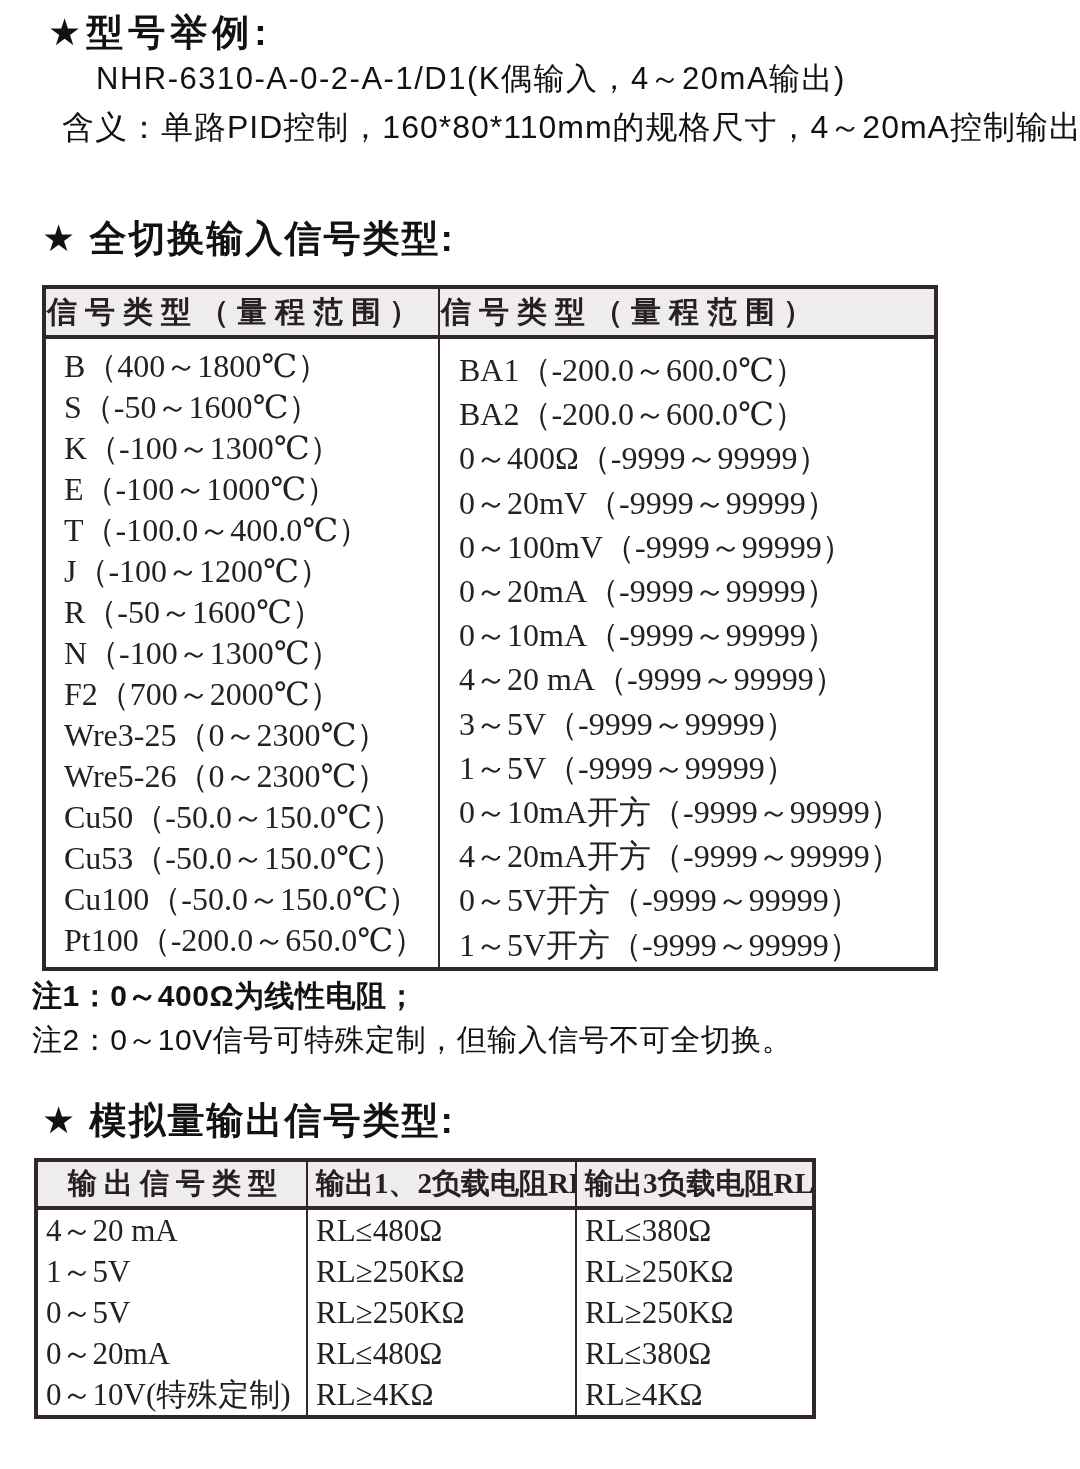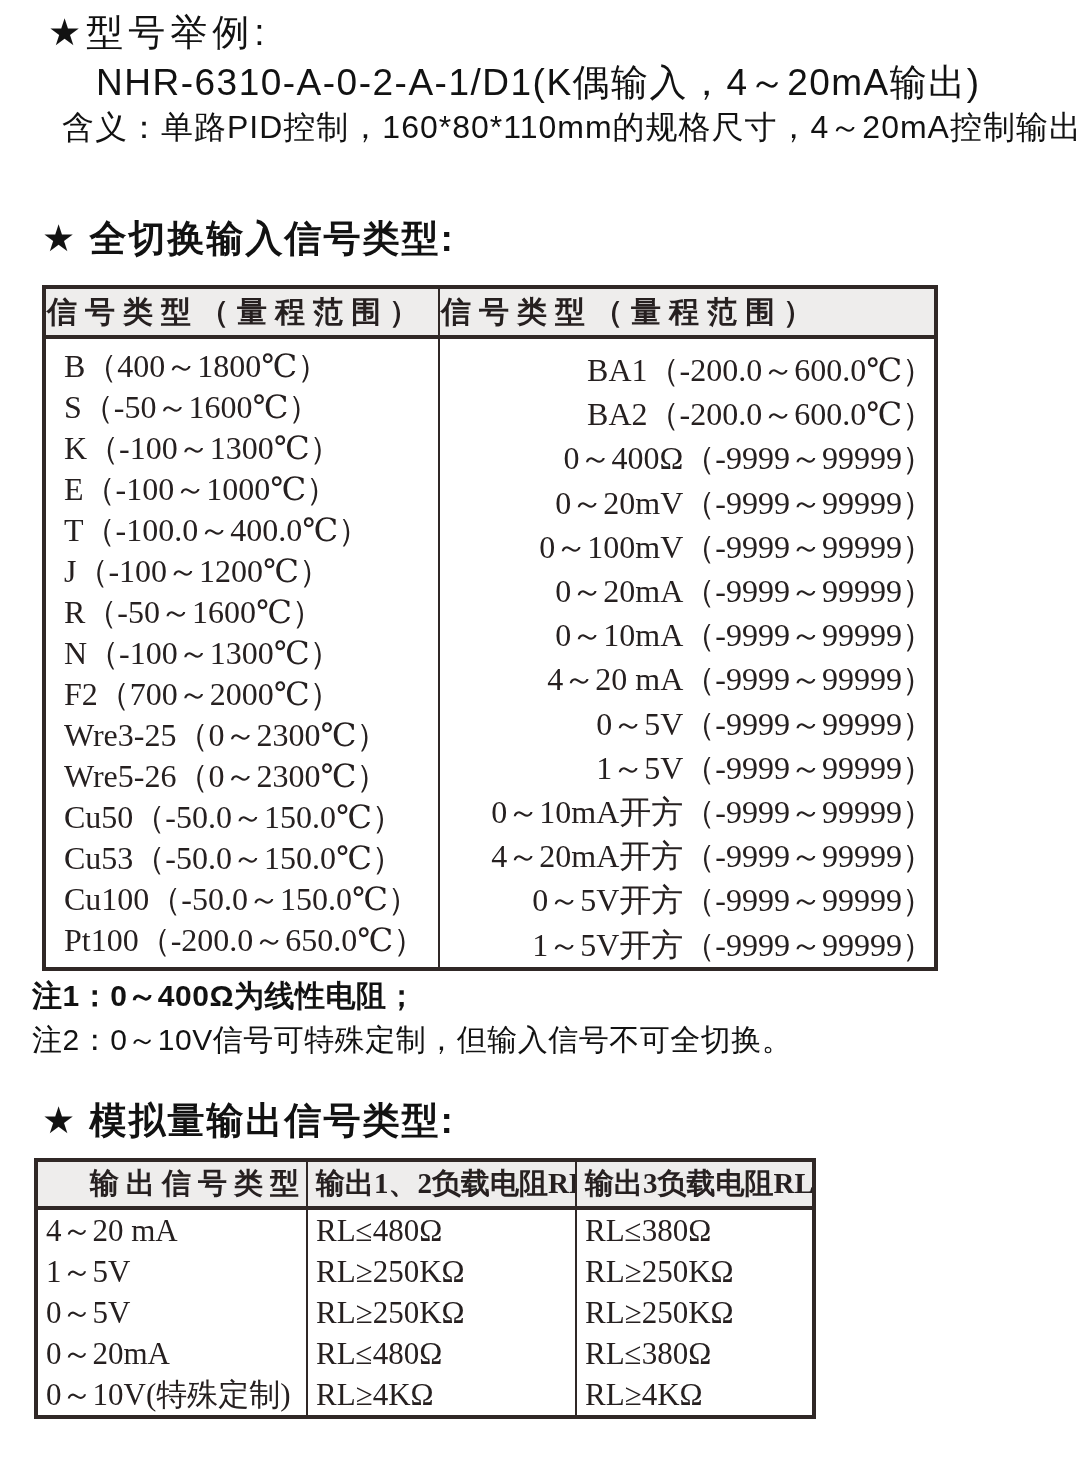--- a/index.html
+++ b/index.html
@@ -13,25 +13,25 @@
     position:relative;
     width:1080px;
     height:1469px;
     background:#ffffff;
     overflow:hidden;
     font-family:"Liberation Sans","DejaVu Sans",sans-serif;
     color:var(--sans-ink);
   }
   .h-title{
     position:absolute;left:48px;top:8px;margin:0;
-    font-size:37px;font-weight:400;letter-spacing:5px;white-space:nowrap;
+    font-size:37px;font-weight:700;letter-spacing:5px;white-space:nowrap;
   }
   .model-line{
     position:absolute;left:96px;top:58px;margin:0;
-    font-size:37px;font-weight:500;letter-spacing:1.5px;white-space:nowrap;
+    font-size:31px;font-weight:500;letter-spacing:1.5px;white-space:nowrap;
   }
   .meaning{
     position:absolute;left:62px;margin:0;
     font-size:32px;font-weight:500;letter-spacing:1px;white-space:nowrap;
   }
   .meaning.l1{top:106px;}
   .meaning.l2{top:154px;}
   .h-section{
     position:absolute;left:42px;margin:0;
     font-size:37px;font-weight:600;letter-spacing:2px;white-space:nowrap;
@@ -52,21 +52,21 @@
   .t1 th{
     height:44px;
     background:var(--header-bg);
     border-bottom:4px solid var(--border);
     font-size:30px;font-weight:700;letter-spacing:8px;
     text-align:left;vertical-align:middle;
   }
   .t1 th:first-child, .t1 td:first-child{border-right:2px solid var(--border);}
   .t1 td{vertical-align:top;padding:0;}
   .t1 .cell-list{padding:7px 0 0 18px;}
-  .t1 td:last-child .cell-list{padding:9px 0 0 32px;text-align:right;}
+  .t1 td:last-child .cell-list{padding:9px 0 0 19px;}
   .t1 .cell-list .line{
     font-size:32px;line-height:41px;white-space:nowrap;
   }
   .t1 td:last-child .cell-list .line{line-height:44.2px;}
 
   .note{
     position:absolute;left:32px;margin:0;
     font-size:30px;font-weight:500;letter-spacing:0.5px;white-space:nowrap;
   }
   .note.n1{top:976px;font-weight:bold;}
@@ -80,21 +80,21 @@
     font-family:"Liberation Serif","DejaVu Serif",serif;
     color:var(--serif-ink);
   }
   .t2 col.c1{width:271px;}
   .t2 col.c2{width:269px;}
   .t2 th{
     height:44px;
     background:var(--header-bg);
     border-bottom:4px solid var(--border);
     font-size:29px;font-weight:700;
-    text-align:right;vertical-align:middle;
+    text-align:center;vertical-align:middle;
     padding:0 0 0 8px;white-space:nowrap;overflow:hidden;
   }
   .t2 th:first-child{letter-spacing:7px;}
   .t2 th:not(:last-child), .t2 td:not(:last-child){border-right:2px solid var(--border);}
   .t2 td{
     height:41px;line-height:41px;
     font-size:31px;padding:0 0 0 8px;
     white-space:nowrap;overflow:hidden;vertical-align:middle;
   }
 </style>
@@ -144,21 +144,21 @@
         <td>
           <div class="cell-list">
               <div class="line">BA1（-200.0～600.0℃）</div>
               <div class="line">BA2（-200.0～600.0℃）</div>
               <div class="line">0～400Ω（-9999～99999）</div>
               <div class="line">0～20mV（-9999～99999）</div>
               <div class="line">0～100mV（-9999～99999）</div>
               <div class="line">0～20mA（-9999～99999）</div>
               <div class="line">0～10mA（-9999～99999）</div>
               <div class="line">4～20 mA（-9999～99999）</div>
-              <div class="line">0～5V（-9999～99999）</div>
+              <div class="line">3～5V（-9999～99999）</div>
               <div class="line">1～5V（-9999～99999）</div>
               <div class="line">0～10mA开方（-9999～99999）</div>
               <div class="line">4～20mA开方（-9999～99999）</div>
               <div class="line">0～5V开方（-9999～99999）</div>
               <div class="line">1～5V开方（-9999～99999）</div>
             </div>
         </td>
       </tr>
     </tbody>
   </table>

